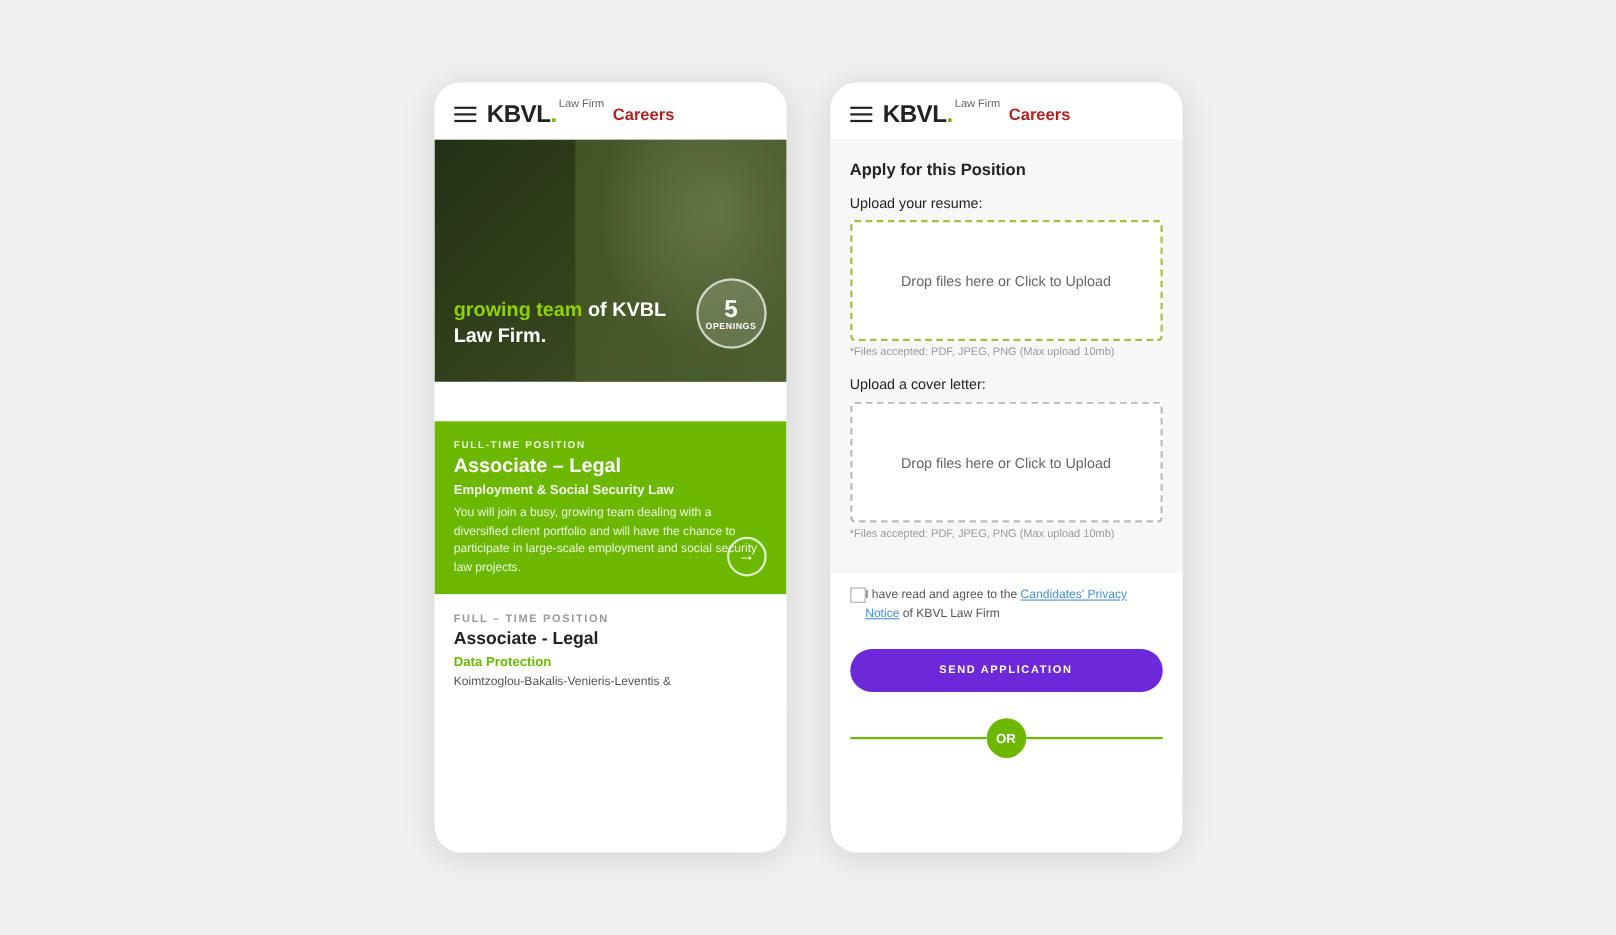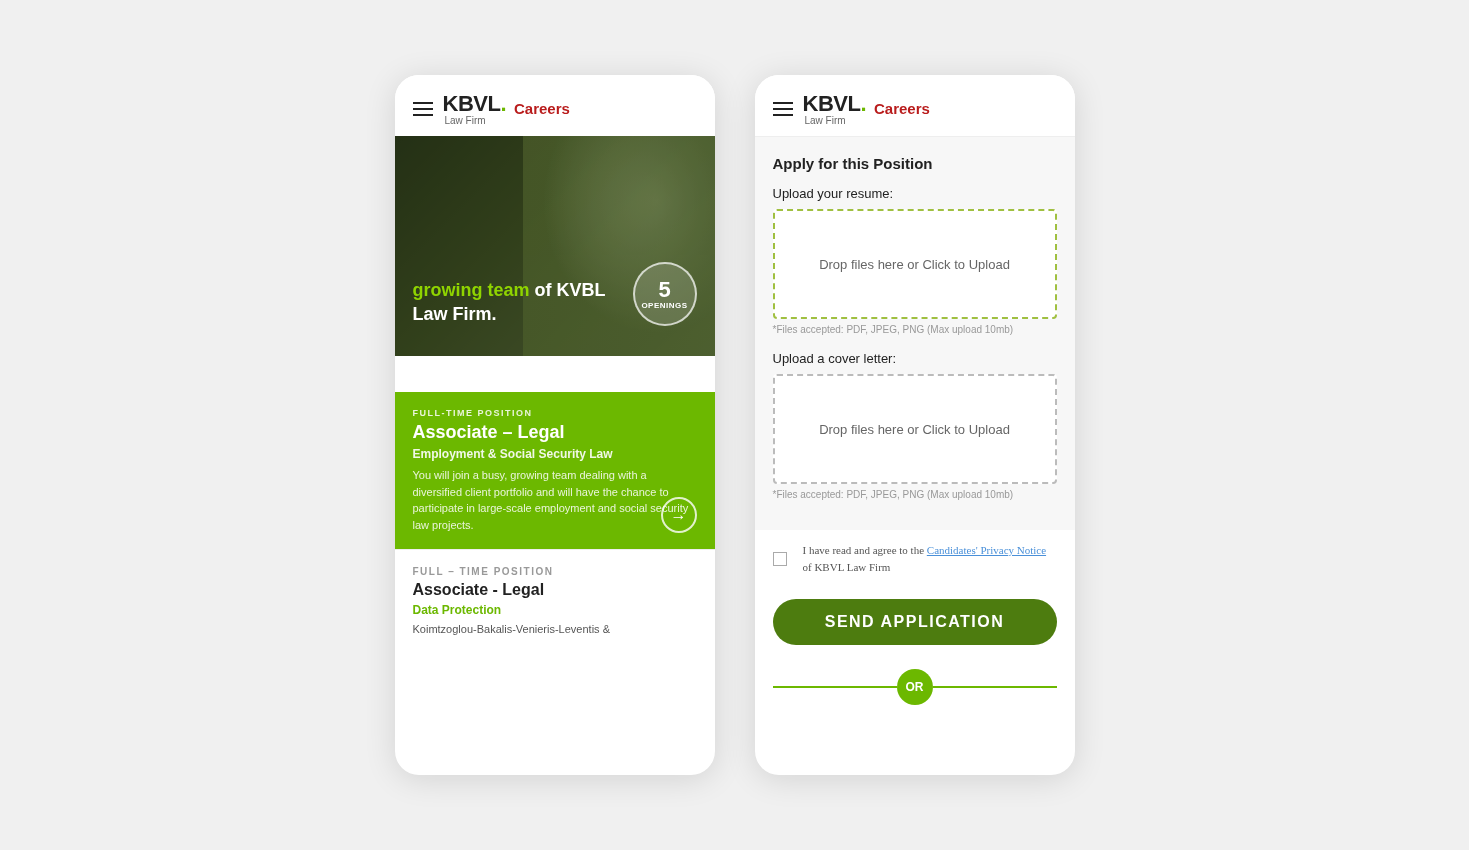--- a/index.html
+++ b/index.html
@@ -65,21 +65,21 @@
     }
     .logo-sub {
       font-size: 10px;
       color: #666;
       display: block;
       margin-top: -2px;
       margin-left: 2px;
     }
     .logo-block {
       display: flex;
-      flex-direction: column;
+      flex-direction: row;
       margin-right: 8px;
     }
     .nav-careers {
       color: #b91c1c;
       font-size: 15px;
       font-weight: 600;
     }
 
     
     .hero-section {
@@ -283,26 +283,25 @@
       color: #666;
     }
     .file-hint {
       font-size: 10px;
       color: #999;
       margin-bottom: 16px;
     }
 
     .privacy-row {
       display: flex;
-      align-items: center;
-      gap: 16px;
+      align-items: flex-start;
+      gap: 0;
       background: #fff;
       padding: 12px 18px;
       margin-bottom: 0;
-      font-family: Liberation Serif, serif;
     }
     .privacy-checkbox {
       width: 14px;
       height: 14px;
       border: 1px solid #aaa;
       background: #fff;
       flex-shrink: 0;
       margin-top: 1px;
     }
     .privacy-text {
@@ -316,26 +315,26 @@
       cursor: pointer;
     }
 
     .send-btn-wrap {
       background: #fff;
       padding: 12px 18px 16px;
     }
     .send-btn {
       display: block;
       width: 100%;
-      background: #4d7c0f;
+      background: #6d28d9;
       color: #fff;
       border: none;
       border-radius: 30px;
       padding: 14px;
-      font-size: 16px;
+      font-size: 10px;
       font-weight: 700;
       letter-spacing: 1.5px;
       text-transform: uppercase;
       cursor: pointer;
     }
 
     .or-divider {
       background: #fff;
       display: flex;
       align-items: center;

